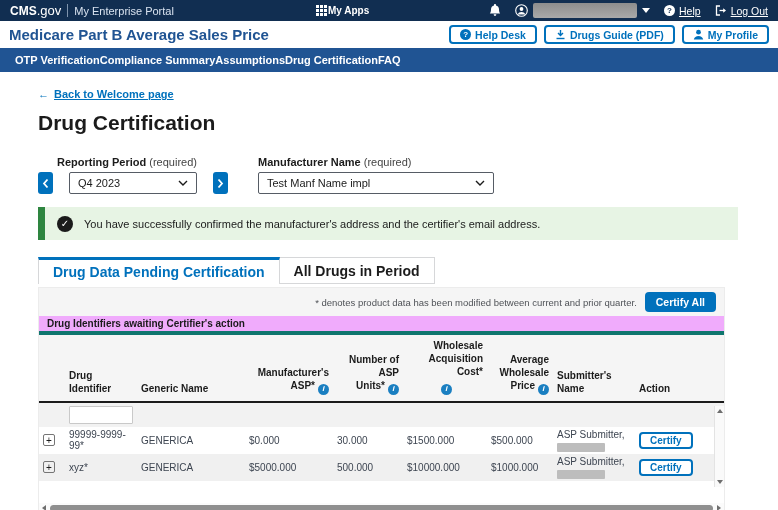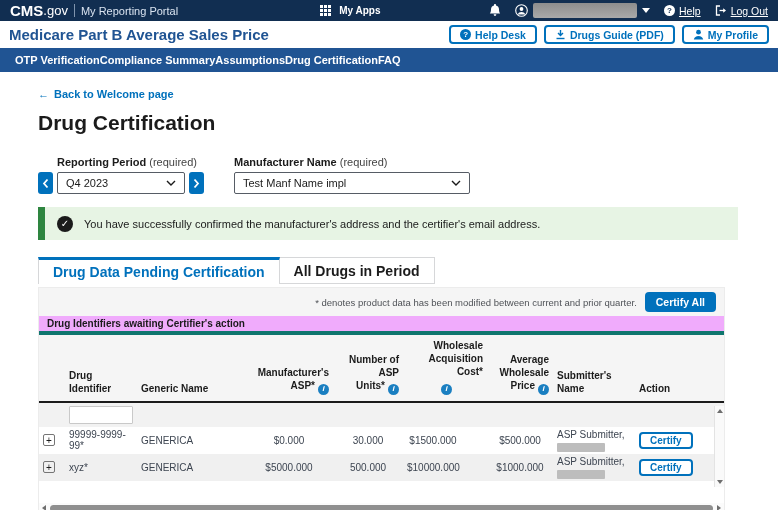--- a/index.html
+++ b/index.html
@@ -2,25 +2,25 @@
 <html><head>
 <meta charset="utf-8">
 <style>
   *{margin:0;padding:0;box-sizing:border-box}
   html,body{width:778px;height:510px;overflow:hidden}
   body{font-family:"Liberation Sans",sans-serif;background:#fff;color:#1b1b1b}
 
   
   .topbar{height:21px;background:#112e51;display:flex;align-items:center;padding:0 10px;color:#fff}
   .brand{display:flex;align-items:center;white-space:nowrap}
-  .brand .cms{font-weight:bold;font-size:15px}
+  .brand .cms{font-weight:bold;font-size:12px}
   .brand .gov{font-size:13px}
   .brand-divider{width:1px;height:13px;background:#7f94ad;margin:0 6px}
   .portal-name{font-size:11px;color:#d9e3f0}
-  .myapps{display:flex;align-items:center;gap:8px;font-size:10px;font-weight:bold;margin-left:142px;cursor:pointer}
+  .myapps{display:flex;align-items:center;gap:1px;font-size:10px;font-weight:bold;margin-left:142px;cursor:pointer}
   .top-right{margin-left:auto;display:flex;align-items:center;gap:14px;font-size:10.5px}
   .user-chip{display:flex;align-items:center;gap:5px;cursor:pointer}
   .blur-name{width:104px;height:15px;border-radius:2px;background:linear-gradient(#8d8d8d,#a9a9a9)}
   .caret-down{width:0;height:0;border-left:4px solid transparent;border-right:4px solid transparent;border-top:5px solid #fff}
   .top-link{display:flex;align-items:center;gap:4px;color:#fff;text-decoration:none;cursor:pointer}
   .top-link .lbl{text-decoration:underline}
   .qcircle{width:11px;height:11px;border-radius:50%;background:#fff;color:#112e51;font-size:8px;font-weight:bold;display:inline-flex;align-items:center;justify-content:center}
 
   
   .subheader{height:27px;display:flex;align-items:center;justify-content:space-between;padding:8px 9px;background:#fff}
@@ -29,29 +29,29 @@
   .btn-outline{border:2px solid #0071bc;color:#0071bc;background:#fff;border-radius:4px;font-size:10.5px;font-weight:bold;height:19px;display:inline-flex;align-items:center;gap:4px;padding:0 9px;cursor:pointer;font-family:inherit;white-space:nowrap}
   .icircle{width:11px;height:11px;border-radius:50%;background:#0071bc;color:#fff;font-size:8px;font-weight:bold;display:inline-flex;align-items:center;justify-content:center}
 
   
   .mainnav{height:24px;background:#205493;display:flex;align-items:center;padding:0 15px}
   .nav-item{color:#fff;font-size:11px;font-weight:bold;cursor:pointer;white-space:nowrap}
 
   
   main{padding:12px 40px 0 38px}
   .back-link{display:inline-flex;align-items:center;gap:5px;color:#0071bc;font-size:11px;font-weight:bold;cursor:pointer}
-  .back-link .lbl{}
+  .back-link .lbl{text-decoration:underline}
   h1{font-size:21px;font-weight:bold;color:#1b1b1b;margin-top:9px}
 
   .form-row{display:flex;gap:30px;margin-top:21px}
   .field-label{font-size:11px;margin-bottom:4px}
   .field-label .req{font-weight:normal;color:#444}
   .field-label b{font-weight:bold}
   .pad-label{padding-left:19px}
-  .period-controls{display:flex;align-items:center;gap:4px}
+  .period-controls{display:flex;align-items:center;gap:16px}
   .step-btn{width:15px;height:22px;background:#0071bc;border:none;border-radius:3px;display:flex;align-items:center;justify-content:center;cursor:pointer}
   .selectbox{height:22px;border:1px solid #565c65;border-radius:2px;background:#fff;display:flex;align-items:center;justify-content:space-between;padding:0 8px;font-size:11px;cursor:pointer}
   .sel-period{width:128px}
   .sel-manu{width:236px}
 
   .alert{margin-top:13px;height:33px;background:#e7f4e4;border-left:7px solid #2e8540;display:flex;align-items:center;gap:11px;padding-left:12px;font-size:11px;color:#1b1b1b}
   .check-icon{width:16px;height:16px;border-radius:50%;background:#1b1b1b;color:#fff;font-size:10px;display:flex;align-items:center;justify-content:center;flex:none}
 
   .tabs{display:flex;margin-top:17px;align-items:stretch}
   .tab{height:27px;display:flex;align-items:center;padding:0 14px;font-size:14px;font-weight:bold;cursor:pointer;background:#fff}
@@ -69,21 +69,21 @@
   table{border-collapse:collapse;table-layout:fixed;width:685px}
   thead tr{background:#f5f5f5}
   th{font-size:10px;font-weight:bold;vertical-align:bottom;text-align:left;padding:4px 4px 6px;line-height:1.3;border-bottom:2px solid #1b1b1b}
   th.num{text-align:right}
   .icon-center{display:block;text-align:center;margin-top:1px}
   .info{display:inline-flex;width:11px;height:11px;border-radius:50%;background:#1a7fc1;color:#fff;font-size:8px;font-weight:bold;font-style:italic;align-items:center;justify-content:center;vertical-align:-2px;margin-left:3px;cursor:pointer}
   tr.filter-row{background:#f2f2f2;height:25px}
   tr.filter-row td{padding:3px 4px}
   .filter-input{width:64px;height:18px;border:1px solid #c9c9c9;border-radius:1px;background:#fff;font-family:inherit;font-size:10px;padding:0 3px}
   td{font-size:10px;color:#3d4551;padding:2px 4px}
-  td.num{text-align:center}
+  td.num{text-align:left}
   tr.data{height:27px}
   tr.row-alt{background:#f0f0f0}
   td.pad-r-lg{padding-right:28px}
   .expand-btn{width:12px;height:12px;border:1px solid #757575;border-radius:2px;background:transparent;font-size:10px;line-height:9px;text-align:center;color:#1b1b1b;display:block;cursor:pointer;padding:0;font-family:inherit}
   .certify-btn{border:2px solid #0071bc;color:#0071bc;background:#fff;font-weight:bold;font-size:10px;border-radius:4px;padding:1px 9px;cursor:pointer;font-family:inherit}
   .submitter-line{line-height:1.2}
   .blur-sm{width:48px;height:9px;background:#bdbdbd;border-radius:1px;margin-top:2px}
 
   
   .vscroll{position:absolute;right:0;top:118px;width:10px;height:81px;background:#fafafa;border-left:1px solid #e3e3e3;display:flex;flex-direction:column;justify-content:space-between;align-items:center;padding:3px 0}
@@ -95,21 +95,21 @@
   .hthumb{flex:1;height:7px;background:#8f8f8f;border-radius:4px;margin:0 4px;cursor:grab}
 </style>
 </head>
 <body>
 
 <header class="topbar">
   <div class="brand">
     <span class="cms">CMS</span>
       <span class="gov">.gov</span>
     <span class="brand-divider"></span>
-    <span class="portal-name">My Reporting Portal</span>
+    <span class="portal-name">My Enterprise Portal</span>
   </div>
   <div class="myapps">
     <svg width="11" height="11" viewBox="0 0 11 11">
         <g fill="#fff">
           <rect x="0" y="0" width="3" height="3"></rect>
           <rect x="4" y="0" width="3" height="3"></rect>
           <rect x="8" y="0" width="3" height="3"></rect>
           <rect x="0" y="4" width="3" height="3"></rect>
           <rect x="4" y="4" width="3" height="3"></rect>
           <rect x="8" y="4" width="3" height="3"></rect>

